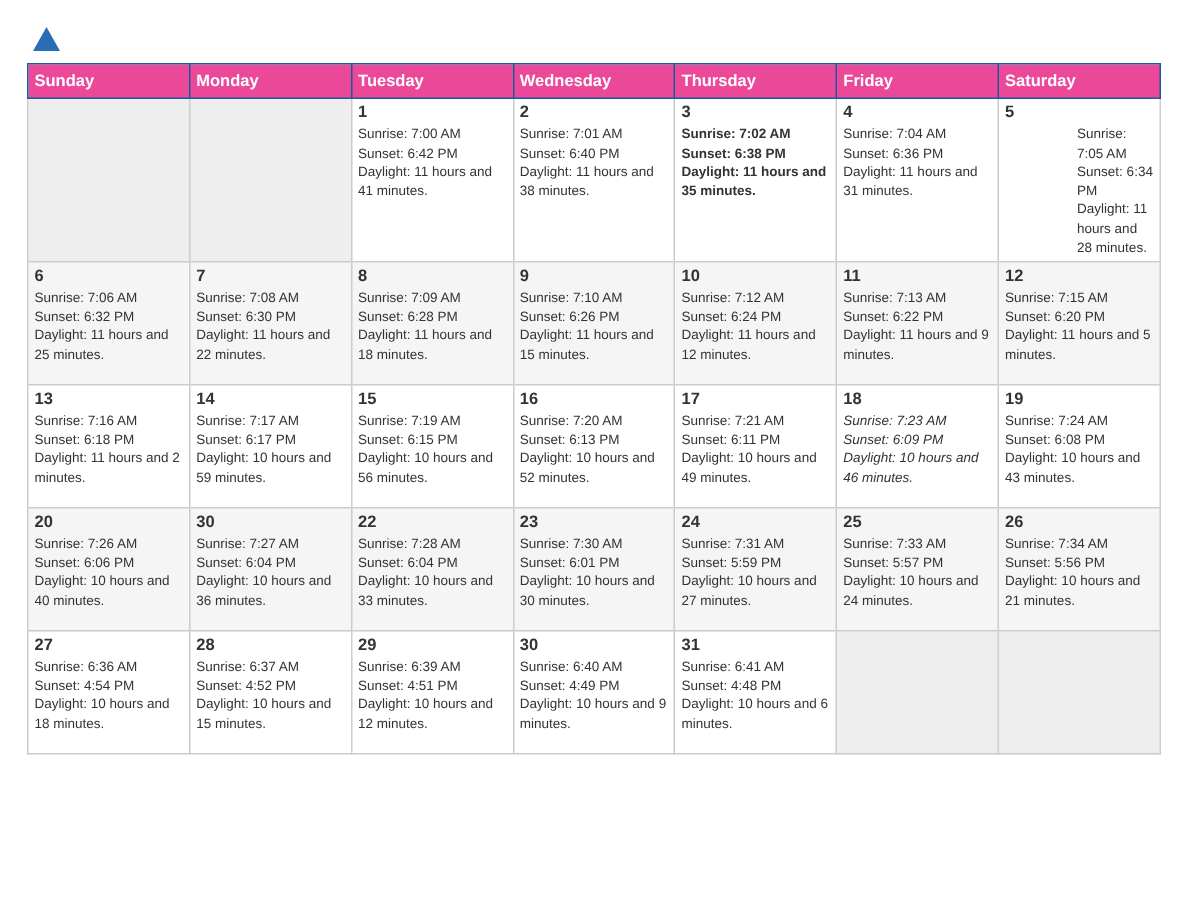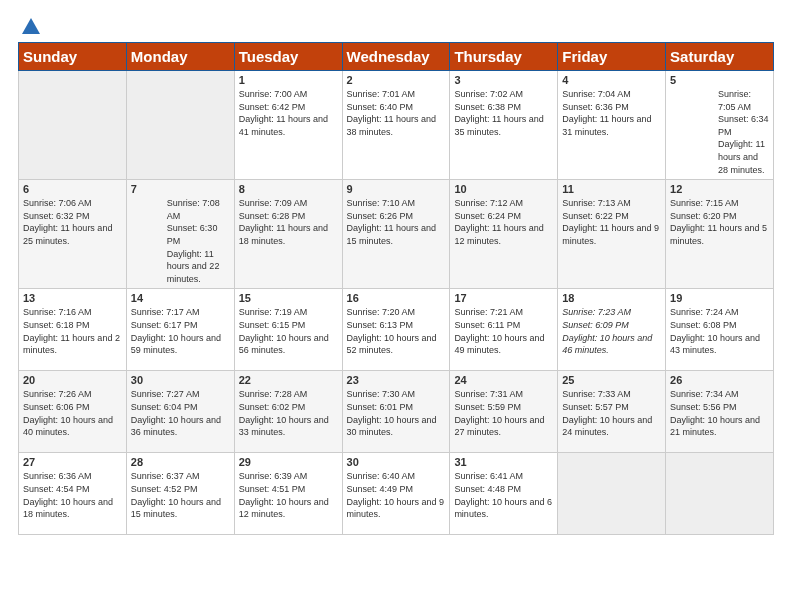--- a/index.html
+++ b/index.html
@@ -38,25 +38,25 @@
       font-size: 16px;
       font-weight: normal;
       color: #333;
     }
     .calendar {
       width: 100%;
       border-collapse: collapse;
       font-size: 10px;
     }
     .calendar thead tr th {
-      background: #c2410c;
+      background: #ec4899;
       color: #fff;
       padding: 5px 4px;
       text-align: left;
-      font-size: 15px;
+      font-size: 11px;
       border: 1px solid #1a5a9a;
     }
     .calendar tbody tr td {
       border: 1px solid #ccc;
       vertical-align: top;
       padding: 3px 4px;
       width: calc(100% / 7);
       height: 82px;
       background: #fff;
     }
@@ -121,21 +121,21 @@
 Daylight: 11 hours and 41 minutes.</div>
           </td>
           <td>
             <div class="day-number">2</div>
             <div class="day-info" style="white-space: pre-line;">Sunrise: 7:01 AM
 Sunset: 6:40 PM
 Daylight: 11 hours and 38 minutes.</div>
           </td>
           <td>
             <div class="day-number">3</div>
-            <div class="day-info" style="white-space: pre-line;">Sunrise: 7:02 AM
+            <div class="day-info" style="white-space: pre-line; font-weight: bold;">Sunrise: 7:02 AM
 Sunset: 6:38 PM
 Daylight: 11 hours and 35 minutes.</div>
           </td>
           <td>
             <div class="day-number">4</div>
             <div class="day-info" style="white-space: pre-line;">Sunrise: 7:04 AM
 Sunset: 6:36 PM
 Daylight: 11 hours and 31 minutes.</div>
           </td>
           <td>
@@ -147,21 +147,21 @@
         </tr>
         <tr>
           <td>
             <div class="day-number">6</div>
             <div class="day-info" style="white-space: pre-line;">Sunrise: 7:06 AM
 Sunset: 6:32 PM
 Daylight: 11 hours and 25 minutes.</div>
           </td>
           <td>
             <div class="day-number">7</div>
-            <div class="day-info" style="white-space: pre-line; margin-left: 36px;">Sunrise: 7:08 AM
+            <div class="day-info" style="white-space: pre-line;">Sunrise: 7:08 AM
 Sunset: 6:30 PM
 Daylight: 11 hours and 22 minutes.</div>
           </td>
           <td>
             <div class="day-number">8</div>
             <div class="day-info" style="white-space: pre-line;">Sunrise: 7:09 AM
 Sunset: 6:28 PM
 Daylight: 11 hours and 18 minutes.</div>
           </td>
           <td>
@@ -242,21 +242,21 @@
           </td>
           <td>
             <div class="day-number">30</div>
             <div class="day-info" style="white-space: pre-line;">Sunrise: 7:27 AM
 Sunset: 6:04 PM
 Daylight: 10 hours and 36 minutes.</div>
           </td>
           <td>
             <div class="day-number">22</div>
             <div class="day-info" style="white-space: pre-line;">Sunrise: 7:28 AM
-Sunset: 6:02 PM
+Sunset: 6:04 PM
 Daylight: 10 hours and 33 minutes.</div>
           </td>
           <td>
             <div class="day-number">23</div>
             <div class="day-info" style="white-space: pre-line;">Sunrise: 7:30 AM
 Sunset: 6:01 PM
 Daylight: 10 hours and 30 minutes.</div>
           </td>
           <td>
             <div class="day-number">24</div>

